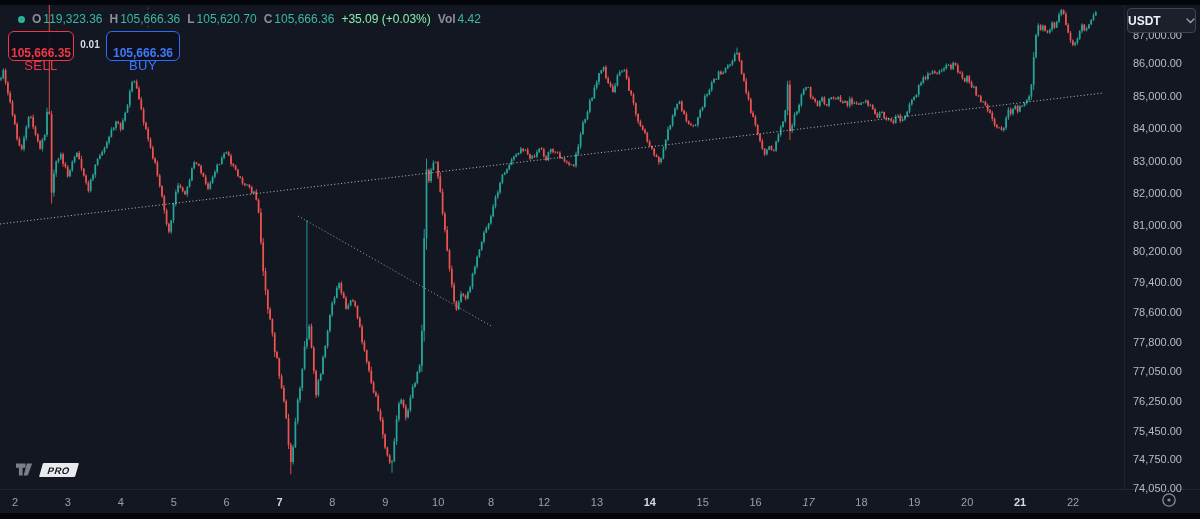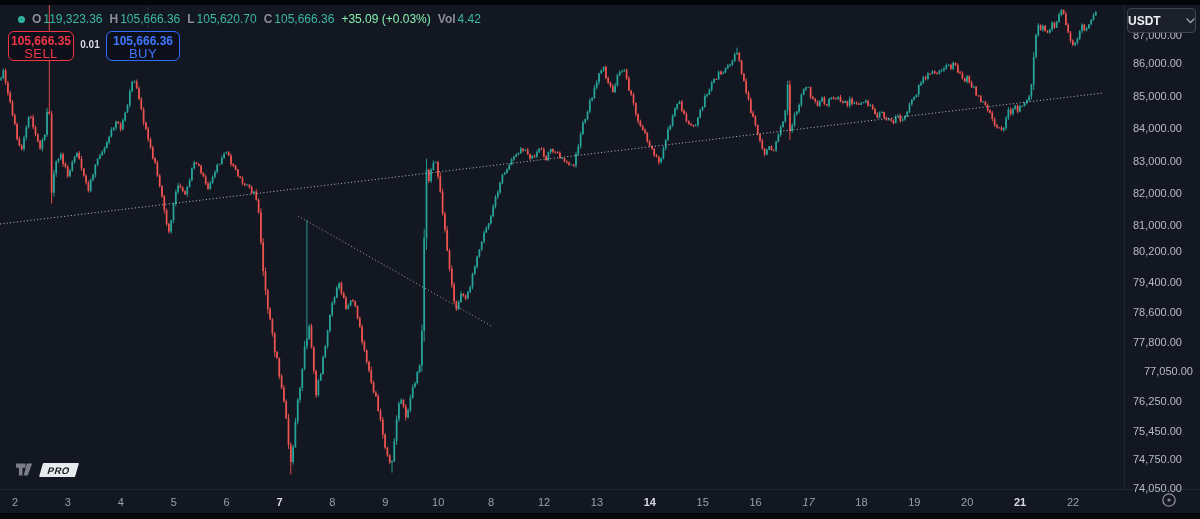--- a/index.html
+++ b/index.html
@@ -21,21 +21,21 @@
   .legend{position:absolute;left:18px;top:12px;display:flex;align-items:center;gap:7px;
     font-size:12px;z-index:20;white-space:nowrap;}
   .legend .dot{width:7px;height:7px;border-radius:50%;background:#0e4a42;border:3px solid #2db3a0;}
   .legend .pair{display:flex;align-items:center;gap:2px;}
   .legend .lbl{color:#8a8e99;font-weight:600;}
   .legend .val{color:#3bb8a2;}
   .legend .chg{color:#86efac;}
 
   
   .trade-btn{position:absolute;top:31px;height:30px;border-radius:6px;background:rgba(13,16,26,.92);
-    text-align:center;padding-top:2px;z-index:20;cursor:pointer;}
+    text-align:center;padding-top:14px;z-index:20;cursor:pointer;}
   .trade-btn .price{font-size:12px;font-weight:700;line-height:14px;}
   .trade-btn .side{font-size:13px;line-height:11px;letter-spacing:.4px;}
   .sell{left:8px;width:66px;border:1px solid #f23645;color:#f23645;}
   .buy{left:106px;width:74px;border:1px solid #2e6bff;color:#3d78ff;}
   .spread{position:absolute;left:74px;top:39px;width:32px;text-align:center;color:#d8dbe2;
     font-size:10px;font-weight:700;z-index:20;}
 
   
   .usdt-btn{position:absolute;left:1127px;top:8px;width:69px;height:25px;border:1px solid #3f4450;
     border-radius:4px;background:#1b202b;display:flex;align-items:center;justify-content:space-between;
@@ -1071,21 +1071,21 @@
       <div class="ptick" style="top: 63px;">86,000.00</div>
       <div class="ptick" style="top: 96px;">85,000.00</div>
       <div class="ptick" style="top: 128px;">84,000.00</div>
       <div class="ptick" style="top: 161px;">83,000.00</div>
       <div class="ptick" style="top: 193px;">82,000.00</div>
       <div class="ptick" style="top: 225px;">81,000.00</div>
       <div class="ptick" style="top: 251px;">80,200.00</div>
       <div class="ptick" style="top: 282px;">79,400.00</div>
       <div class="ptick" style="top: 312px;">78,600.00</div>
       <div class="ptick" style="top: 342px;">77,800.00</div>
-      <div class="ptick" style="top: 371px; margin-left: 11px;">77,050.00</div>
+      <div class="ptick" style="top: 371px;">77,050.00</div>
       <div class="ptick" style="top: 401px;">76,250.00</div>
       <div class="ptick" style="top: 431px;">75,450.00</div>
       <div class="ptick" style="top: 459px;">74,750.00</div>
       <div class="ptick" style="top: 488px;">74,050.00</div>
     </div>
   <div id="time-axis">
       <div class="ttick" style="left: 0px; top: 494px;">2</div>
       <div class="ttick" style="left: 52.9px; top: 494px;">3</div>
       <div class="ttick" style="left: 105.8px; top: 494px;">4</div>
       <div class="ttick" style="left: 158.7px; top: 494px;">5</div>

